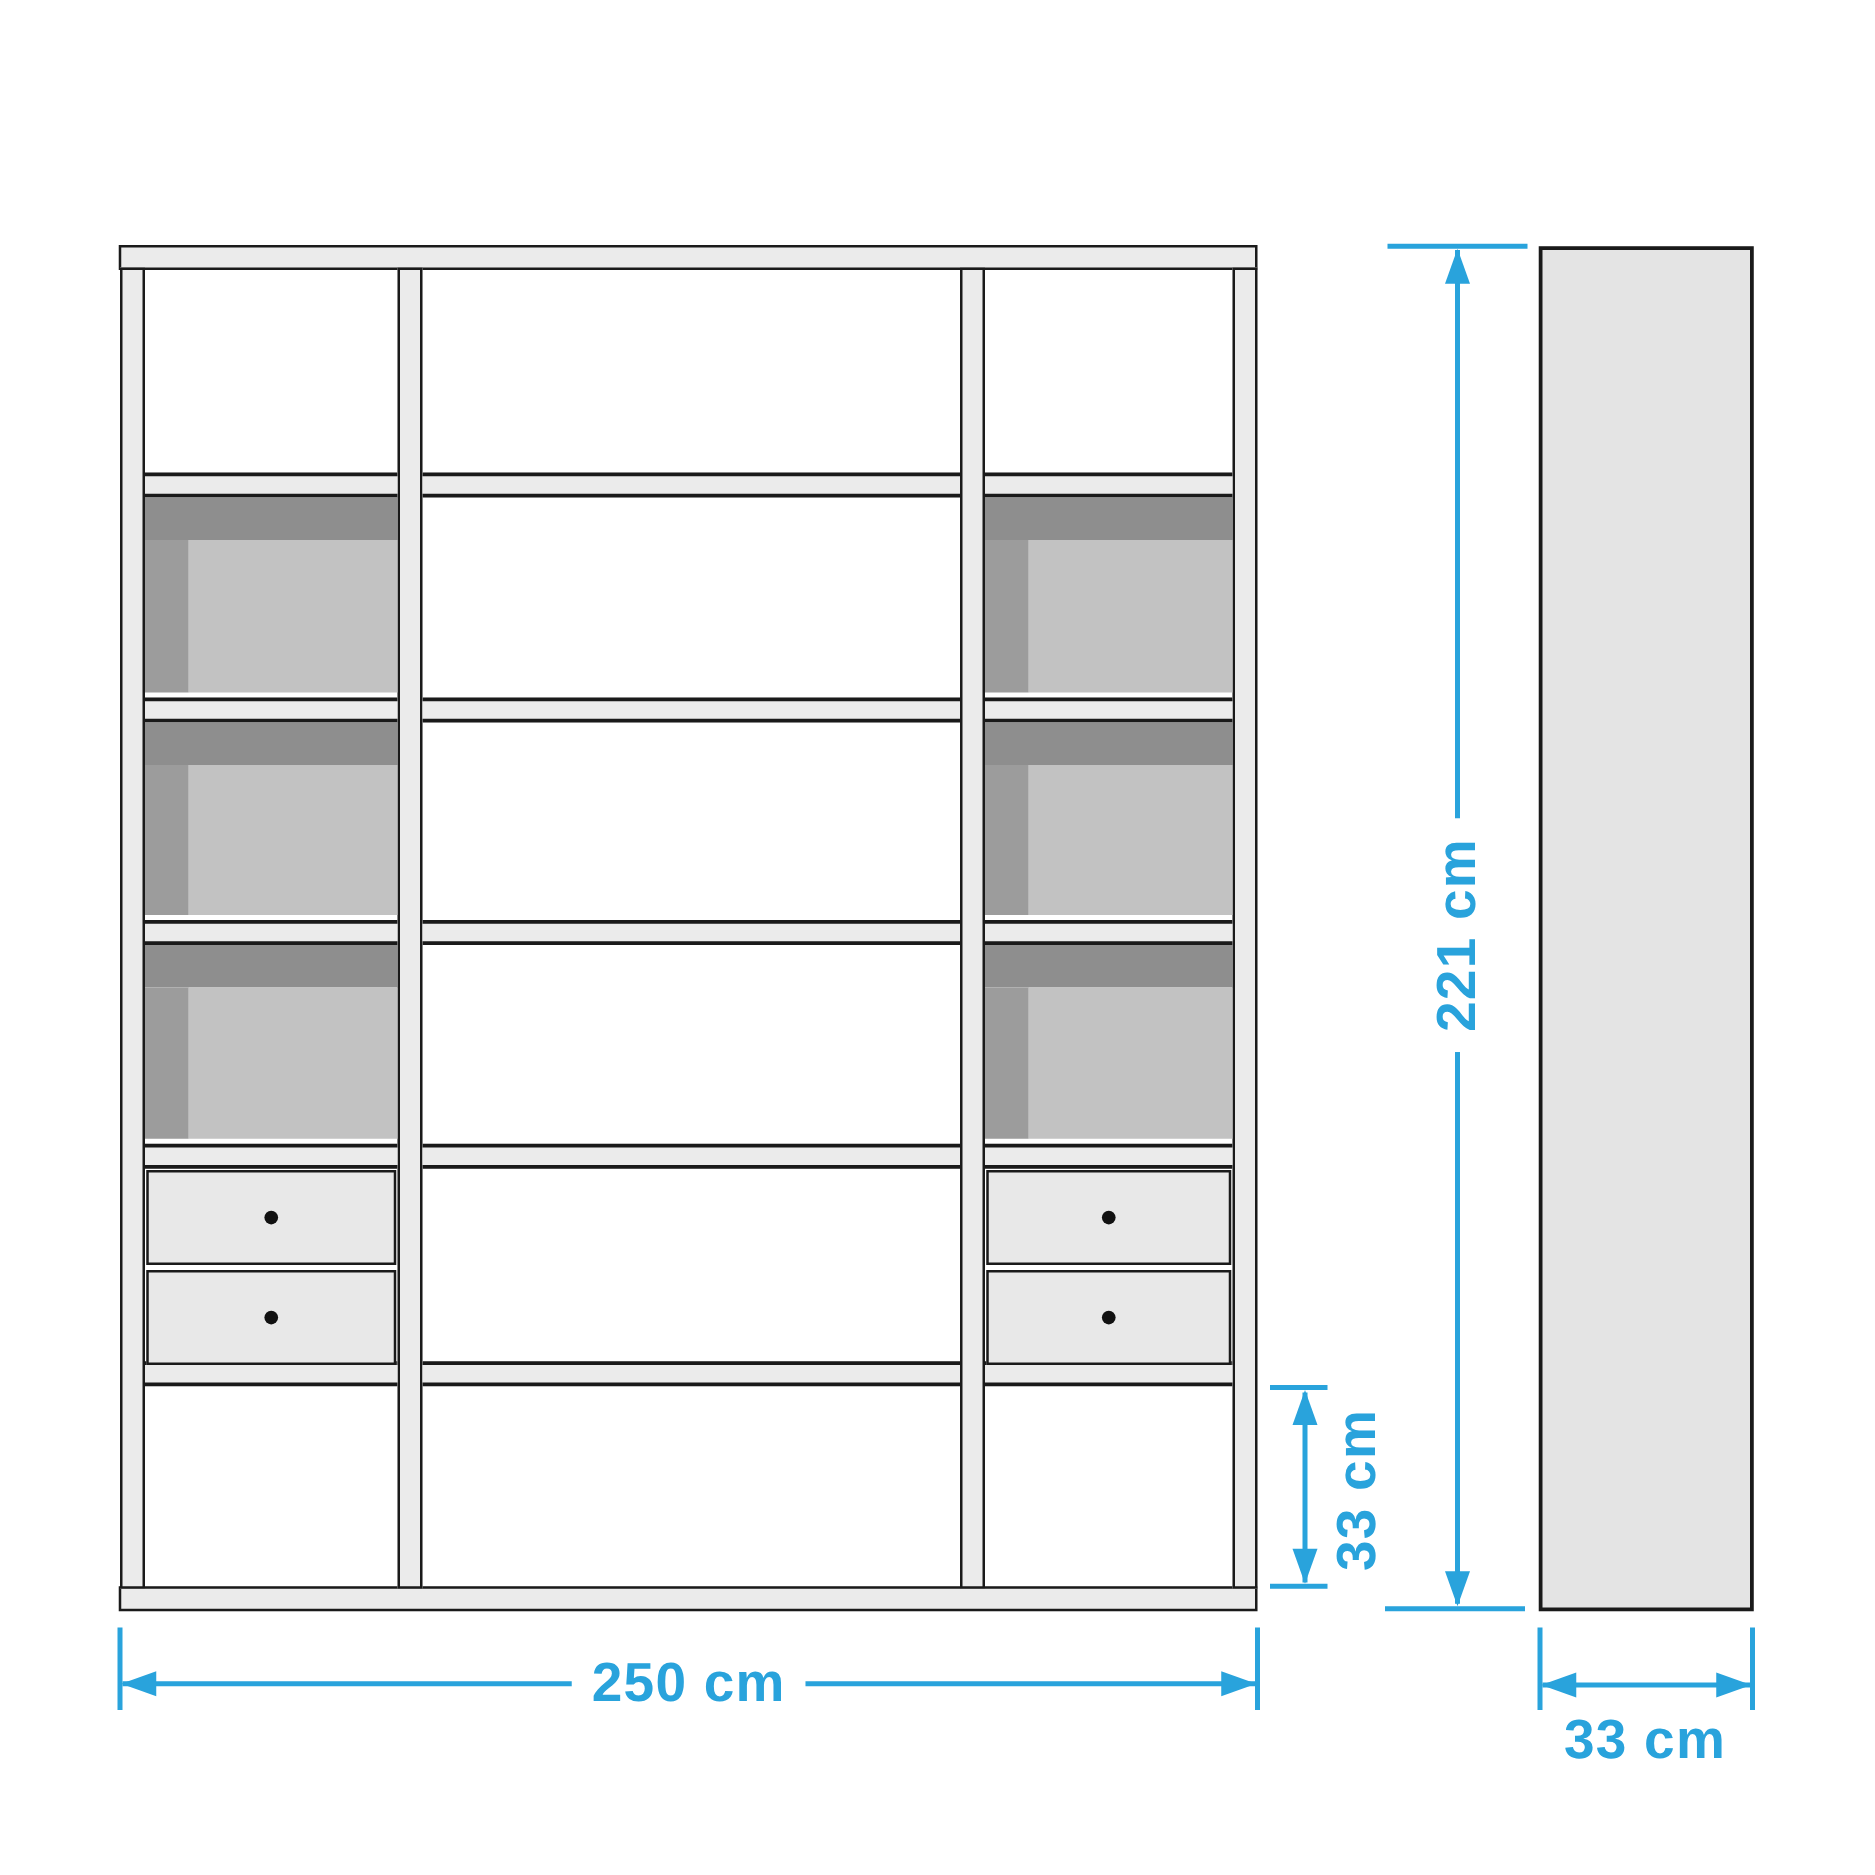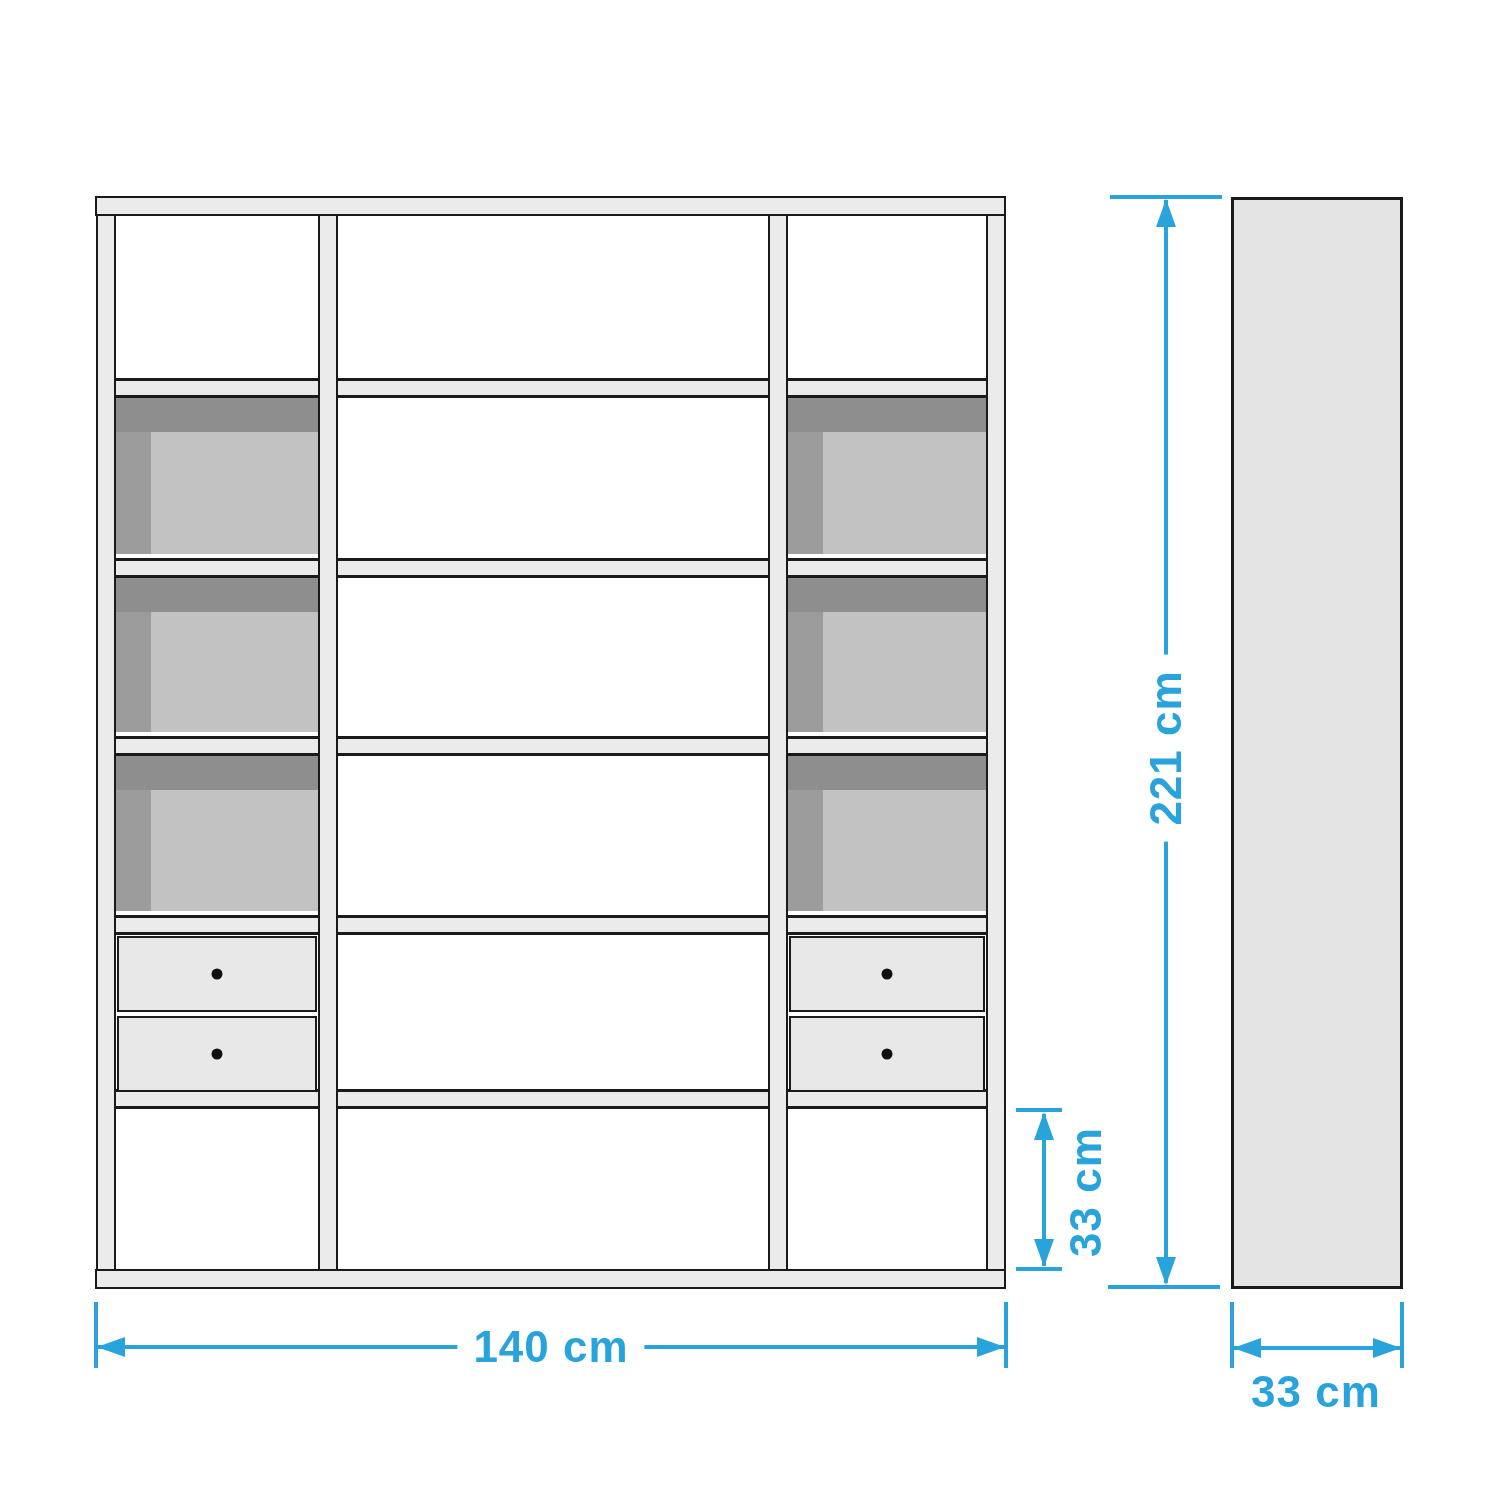--- a/index.html
+++ b/index.html
@@ -145,21 +145,21 @@
     <div class="abs arr arr-down" style="left:1034px;top:1239px;"></div>
     <div class="dim-label vert" style="left:1086px;top:1192px;">33 cm</div>
   </div>
 
   <div>
     <div class="abs tick" style="left:94px;top:1302px;width:4px;height:66px;"></div>
     <div class="abs tick" style="left:1004px;top:1302px;width:4px;height:66px;"></div>
     <div class="abs dline" style="left:98px;top:1345px;width:906px;height:4px;"></div>
     <div class="abs arr arr-left" style="left:97px;top:1337px;"></div>
     <div class="abs arr arr-right" style="left:977px;top:1337px;"></div>
-    <div class="dim-label bgwhite" style="left:551px;top:1347px;">140 cm</div>
+    <div class="dim-label bgwhite" style="left:551px;top:1347px;">250 cm</div>
   </div>
 
   <div>
     <div class="abs tick" style="left:1230px;top:1302px;width:4px;height:66px;"></div>
     <div class="abs tick" style="left:1400px;top:1302px;width:4px;height:66px;"></div>
     <div class="abs dline" style="left:1234px;top:1346px;width:166px;height:4px;"></div>
     <div class="abs arr arr-left" style="left:1233px;top:1338px;"></div>
     <div class="abs arr arr-right" style="left:1373px;top:1338px;"></div>
     <div class="dim-label" style="left:1316px;top:1392px;">33 cm</div>
   </div>

